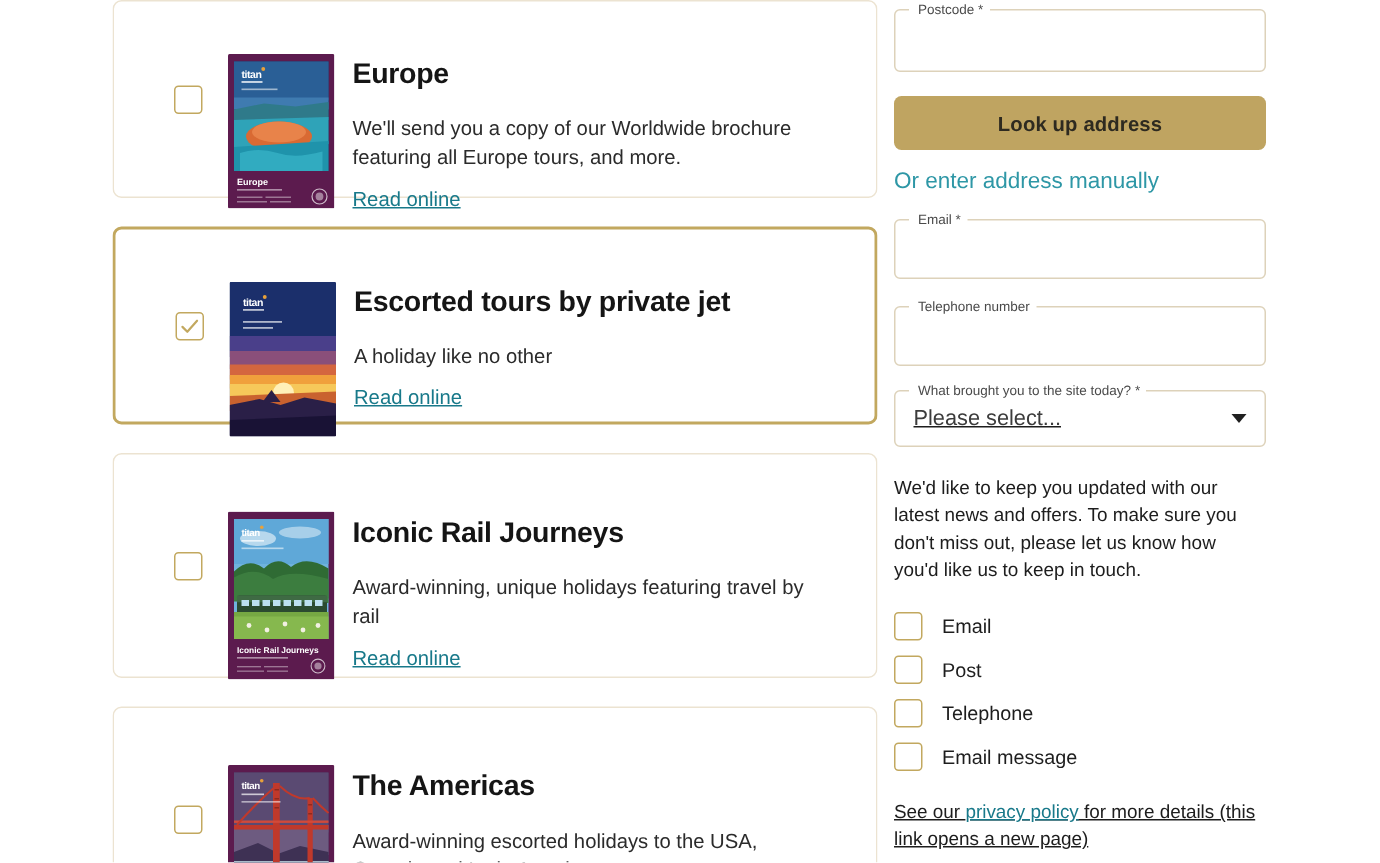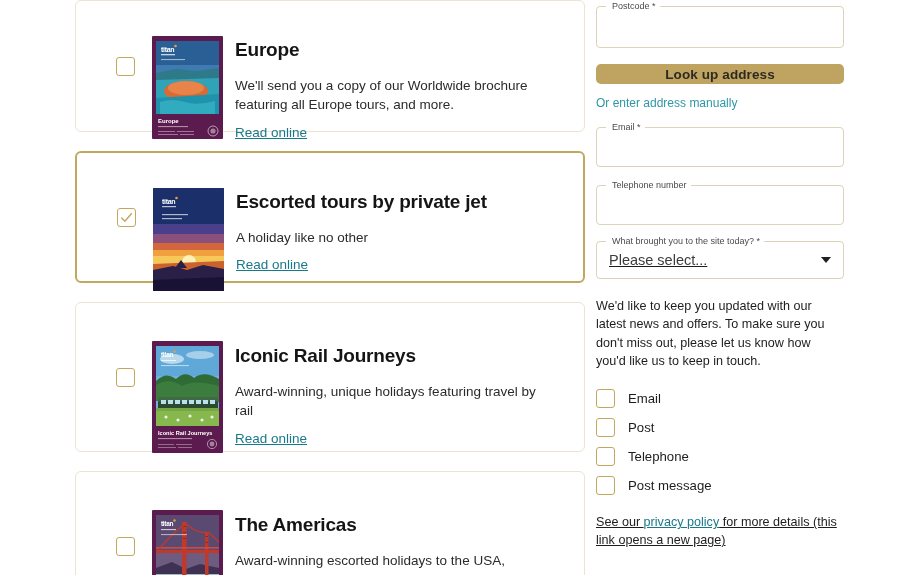--- a/index.html
+++ b/index.html
@@ -198,36 +198,36 @@
     width: 0; height: 0;
     border-left: 5px solid transparent;
     border-right: 5px solid transparent;
     border-top: 6px solid #202020;
     cursor: pointer;
   }
 
   .btn-lookup {
     display: block;
     width: 100%;
-    height: 20px;
+    height: 36px;
     background: #bfa461;
     border: none;
     border-radius: 5px;
     font-family: "Liberation Sans", sans-serif;
     font-size: 13.5px;
     font-weight: bold;
     color: #2e2a20;
     cursor: pointer;
     letter-spacing: 0.1px;
   }
 
   .link-teal {
     display: inline-block;
     margin-top: 12px;
-    font-size: 12px;
+    font-size: 15px;
     color: #2e97a6;
     cursor: pointer;
     text-decoration: none;
   }
 
   .consent-text {
     margin-top: 18px;
     font-size: 12.6px;
     line-height: 1.45;
     color: #1d1d1d;
@@ -523,21 +523,21 @@
         <div class="checkbox">
           
         </div>
         <span class="consent-label">Telephone</span>
       </div>
 
       <div class="consent-row">
         <div class="checkbox">
           
         </div>
-        <span class="consent-label">Post message</span>
+        <span class="consent-label">Email message</span>
       </div>
 
     </div>
 
     
     <p class="policy-text"><span>See our </span><a class="policy-link">privacy policy</a><span> for more details (this link opens a new page)</span></p>
 
     
     
 

